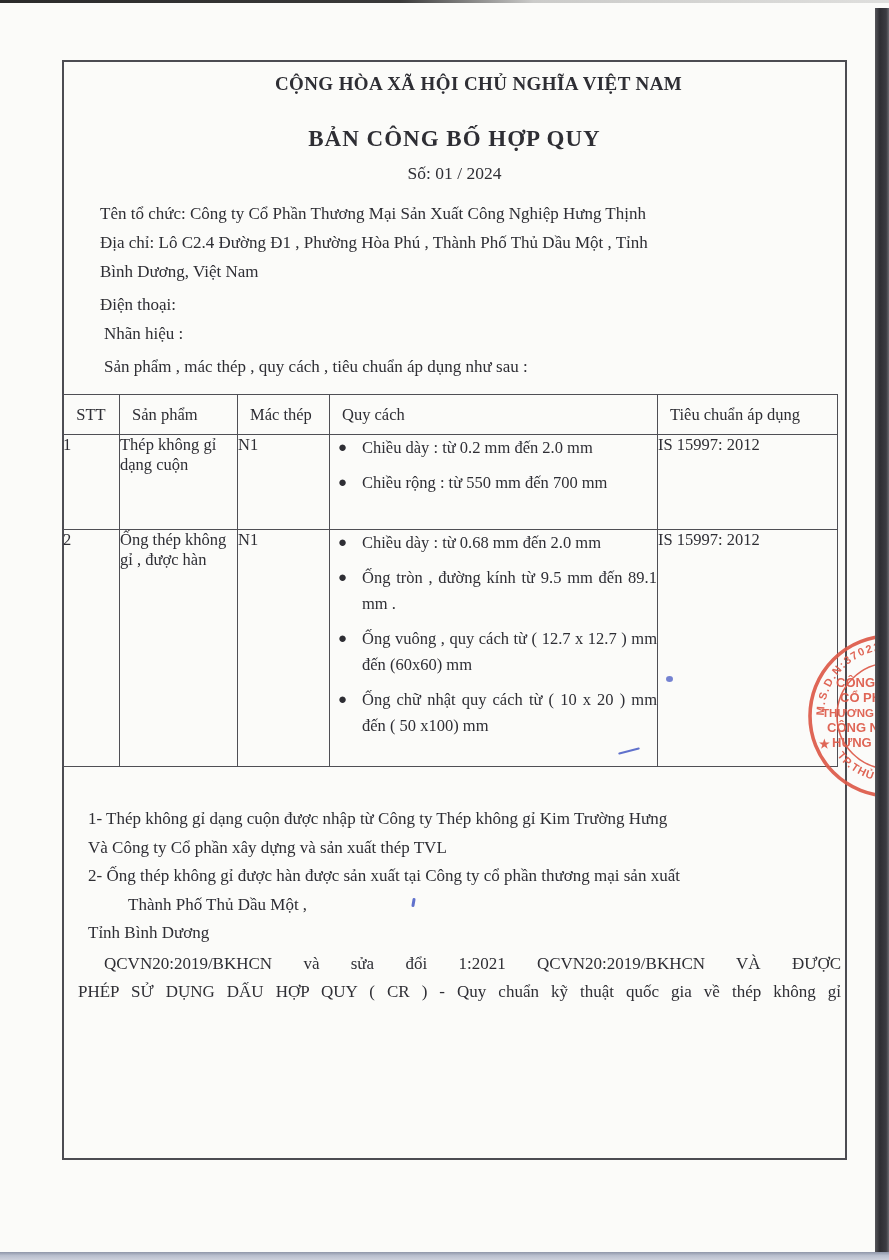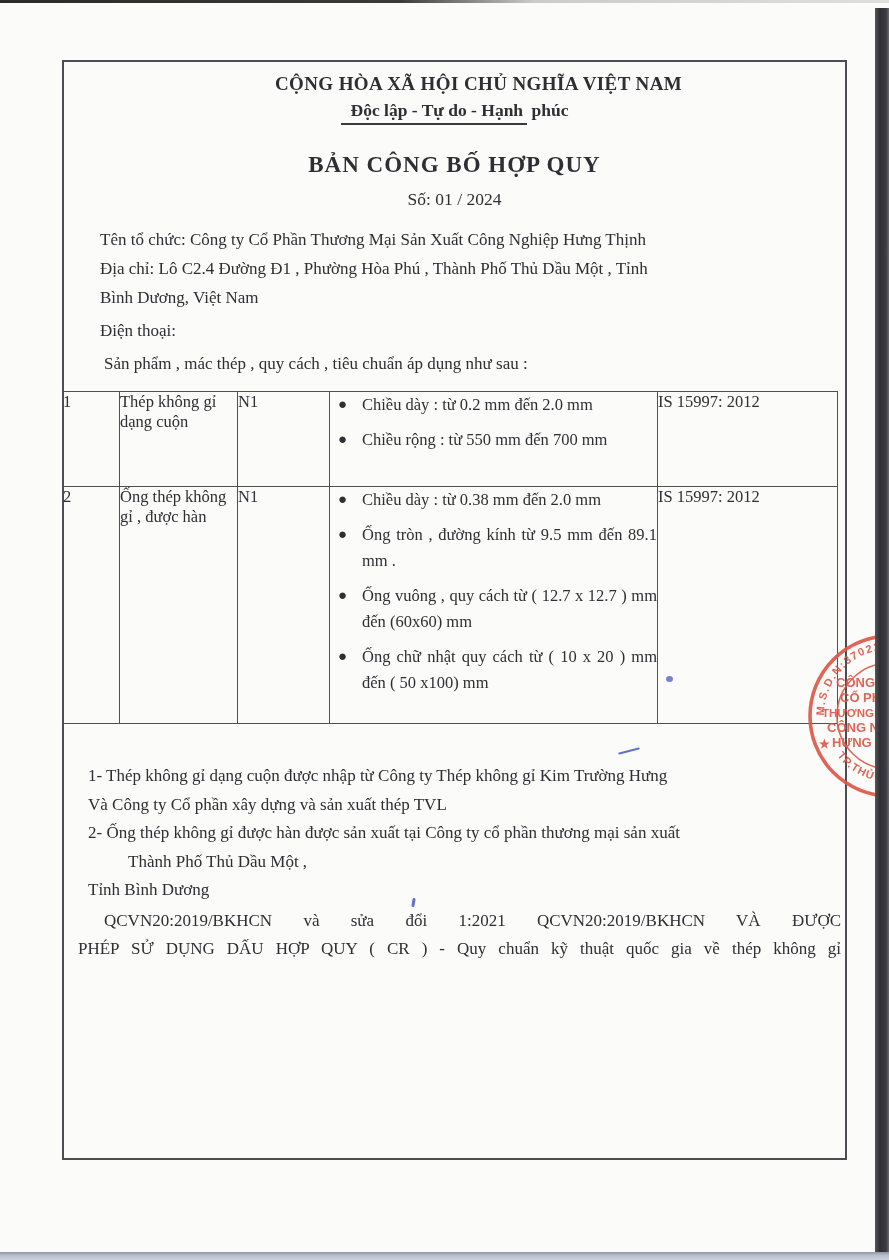--- a/index.html
+++ b/index.html
@@ -73,58 +73,65 @@
 <div class="right-scan-strip"></div>
 <div class="bottom-scan-bar"></div>
 <div class="ink-mark ink-a"></div>
 <div class="ink-mark ink-b"></div>
 <div class="ink-mark ink-c"></div>
 
 <div class="doc-border"></div>
 
 <div class="content">
   <div class="nat-title">CỘNG HÒA XÃ HỘI CHỦ NGHĨA VIỆT NAM</div>
-  <div class="motto"><span class="ul">Độc lập - Tự do - Hạnh</span> <span>phúc</span></div>
 
   <div class="doc-title">BẢN CÔNG BỐ HỢP QUY</div>
   <div class="doc-num">Số: 01 / 2024</div>
 
   <div class="body-block">
     <div class="line">Tên tổ chức: Công ty Cổ Phần Thương Mại Sản Xuất Công Nghiệp Hưng Thịnh</div>
     <div class="line">Địa chỉ: Lô C2.4 Đường Đ1 , Phường Hòa Phú , Thành Phố Thủ Dầu Một , Tỉnh</div>
     <div class="line">Bình Dương, Việt Nam</div>
     <div class="line mt4">Điện thoại:</div>
+    <div class="line indent4">Nhãn hiệu :</div>
     <div class="line mt4 indent4">Sản phẩm , mác thép , quy cách , tiêu chuẩn áp dụng như sau :</div>
   </div>
 
   <table class="spec">
     <colgroup>
         <col class="c-stt">
         <col class="c-sp">
         <col class="c-mac">
         <col class="c-qc">
         <col class="c-tc">
       </colgroup>
     <tbody>
+        <tr class="hdr">
+      <th class="center">STT</th>
+      <th>Sản phẩm</th>
+      <th>Mác thép</th>
+      <th>Quy cách</th>
+      <th>Tiêu chuẩn áp dụng</th>
+    </tr>
     <tr class="r1">
       <td class="stt">1</td>
       <td class="sp">Thép không gỉ dạng cuộn</td>
       <td class="mac">N1</td>
       <td class="qc">
         <div class="bullet"><span class="dot">●</span><span>Chiều dày : từ 0.2 mm đến 2.0 mm</span></div>
         <div class="bullet"><span class="dot">●</span><span>Chiều rộng : từ 550 mm đến 700 mm</span></div>
       </td>
       <td class="tc">IS 15997: 2012</td>
     </tr>
     <tr class="r2">
       <td class="stt">2</td>
       <td class="sp">Ống thép không gỉ , được hàn</td>
       <td class="mac">N1</td>
       <td class="qc">
-        <div class="bullet"><span class="dot">●</span><span>Chiều dày : từ 0.38 mm đến 2.0 mm</span></div>
+        <div class="bullet"><span class="dot">●</span><span>Chiều dày : từ 0.68 mm đến 2.0 mm</span></div>
         <div class="bullet"><span class="dot">●</span><span>Ống tròn , đường kính từ 9.5 mm đến 89.1 mm .</span></div>
         <div class="bullet"><span class="dot">●</span><span>Ống vuông , quy cách từ ( 12.7 x 12.7 ) mm đến (60x60) mm</span></div>
         <div class="bullet"><span class="dot">●</span><span>Ống chữ nhật quy cách từ ( 10 x 20 ) mm đến ( 50 x100) mm</span></div>
       </td>
       <td class="tc">IS 15997: 2012</td>
     </tr>
   </tbody>
     </table>
 
   <div class="notes">

